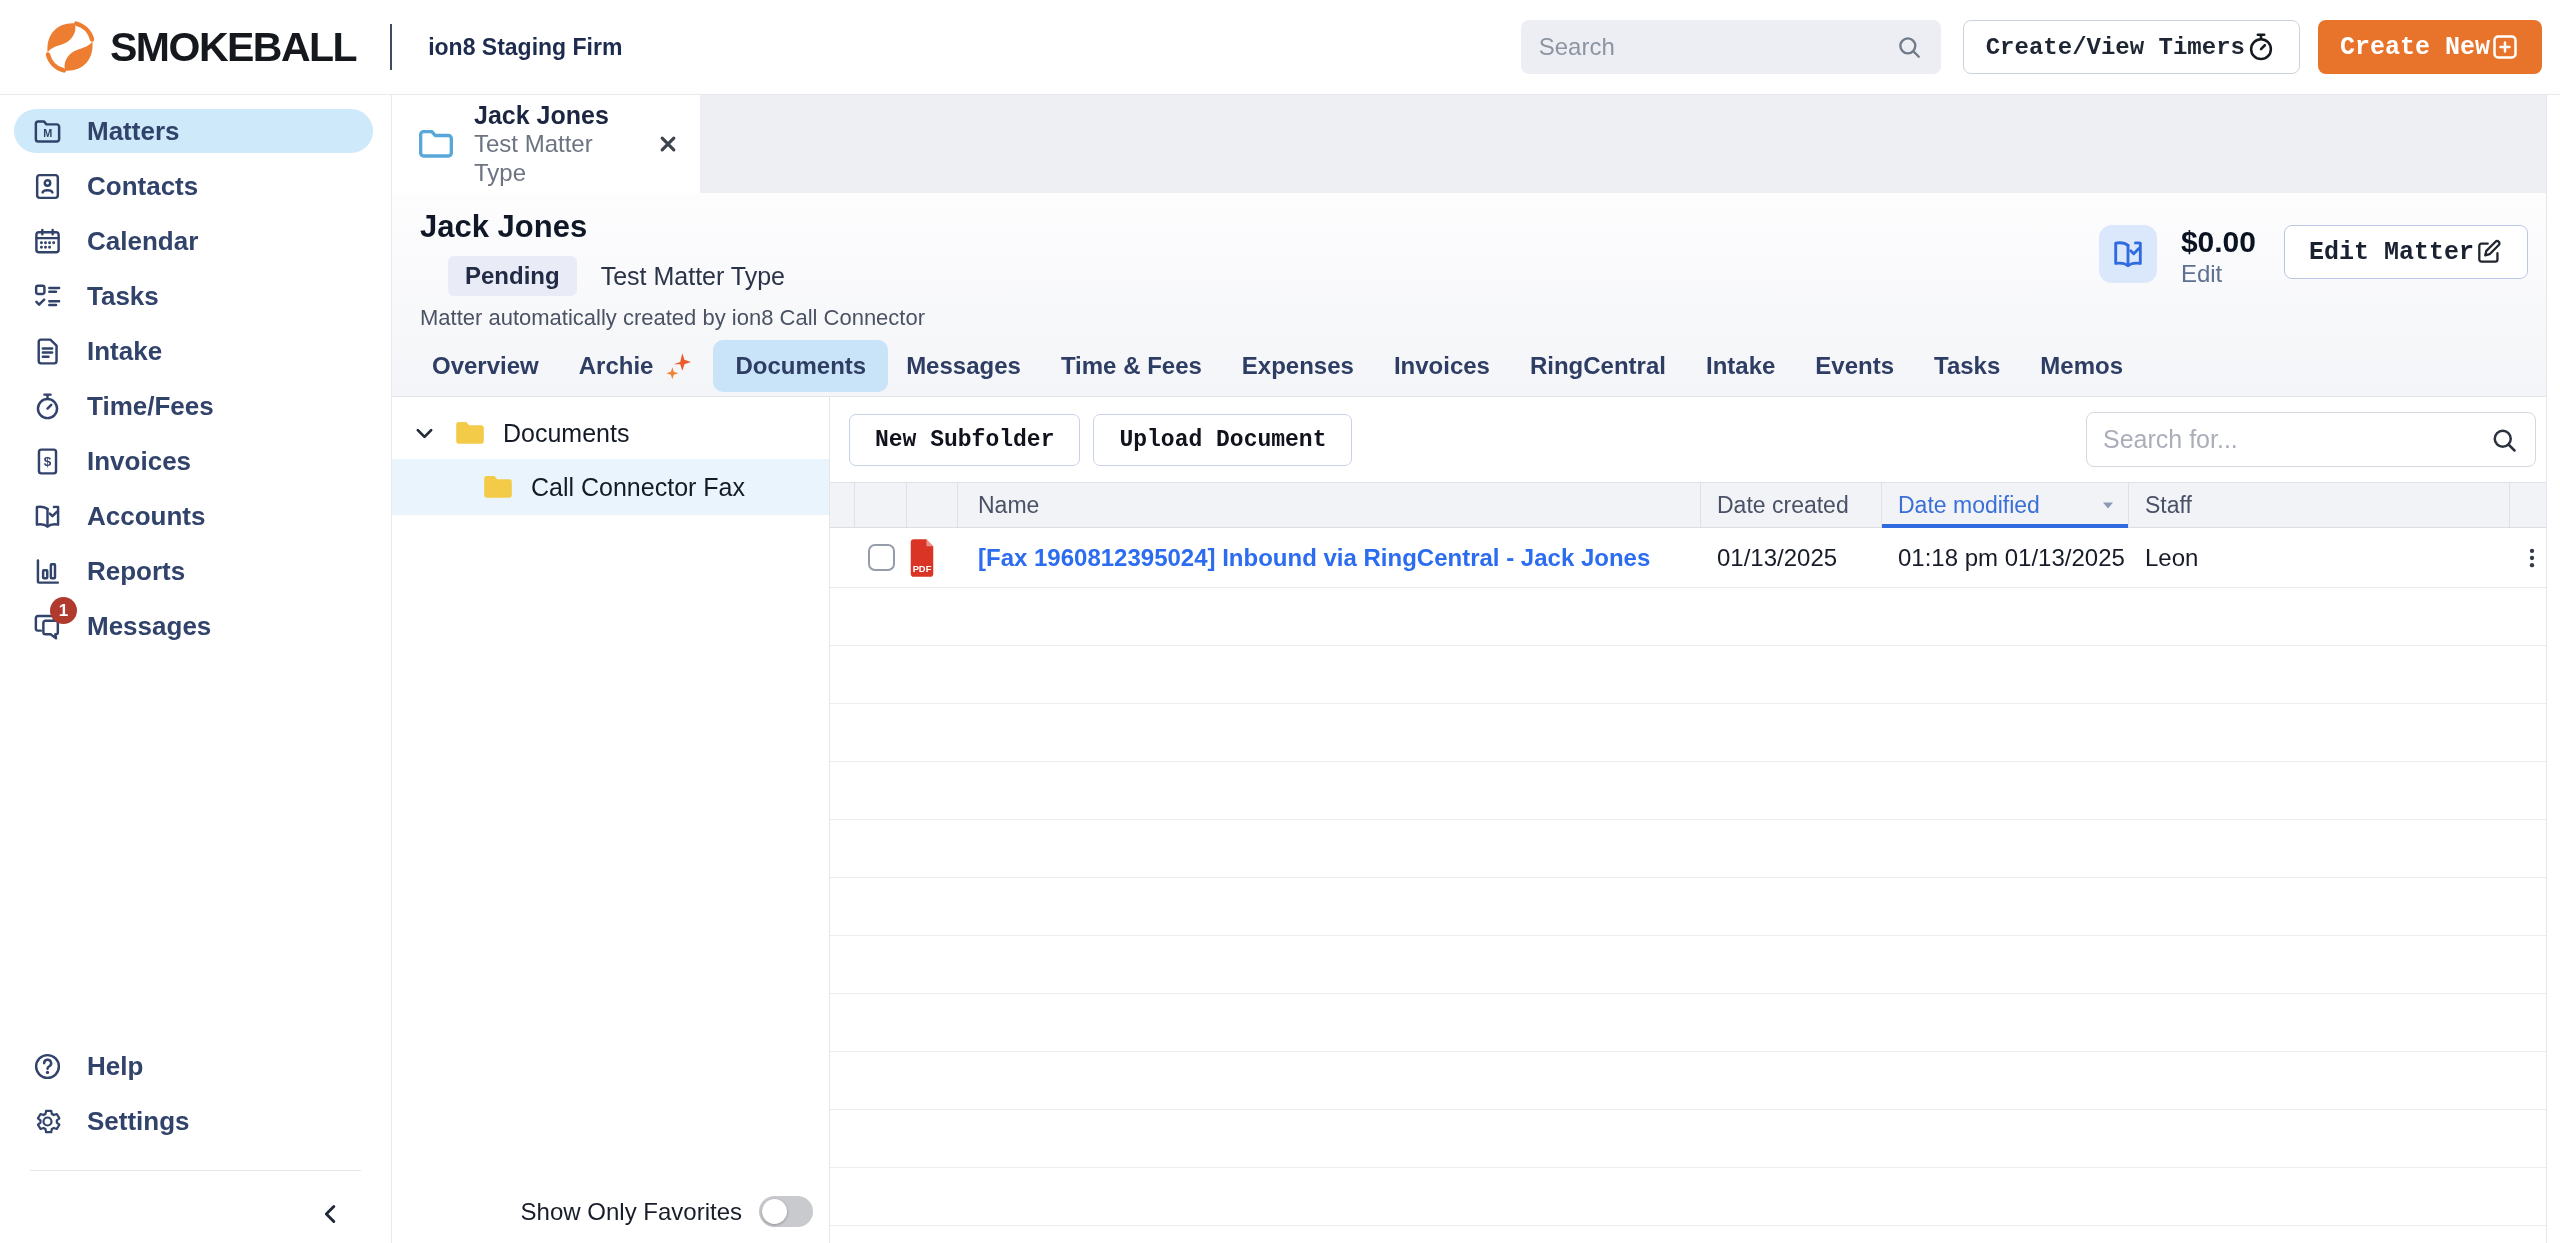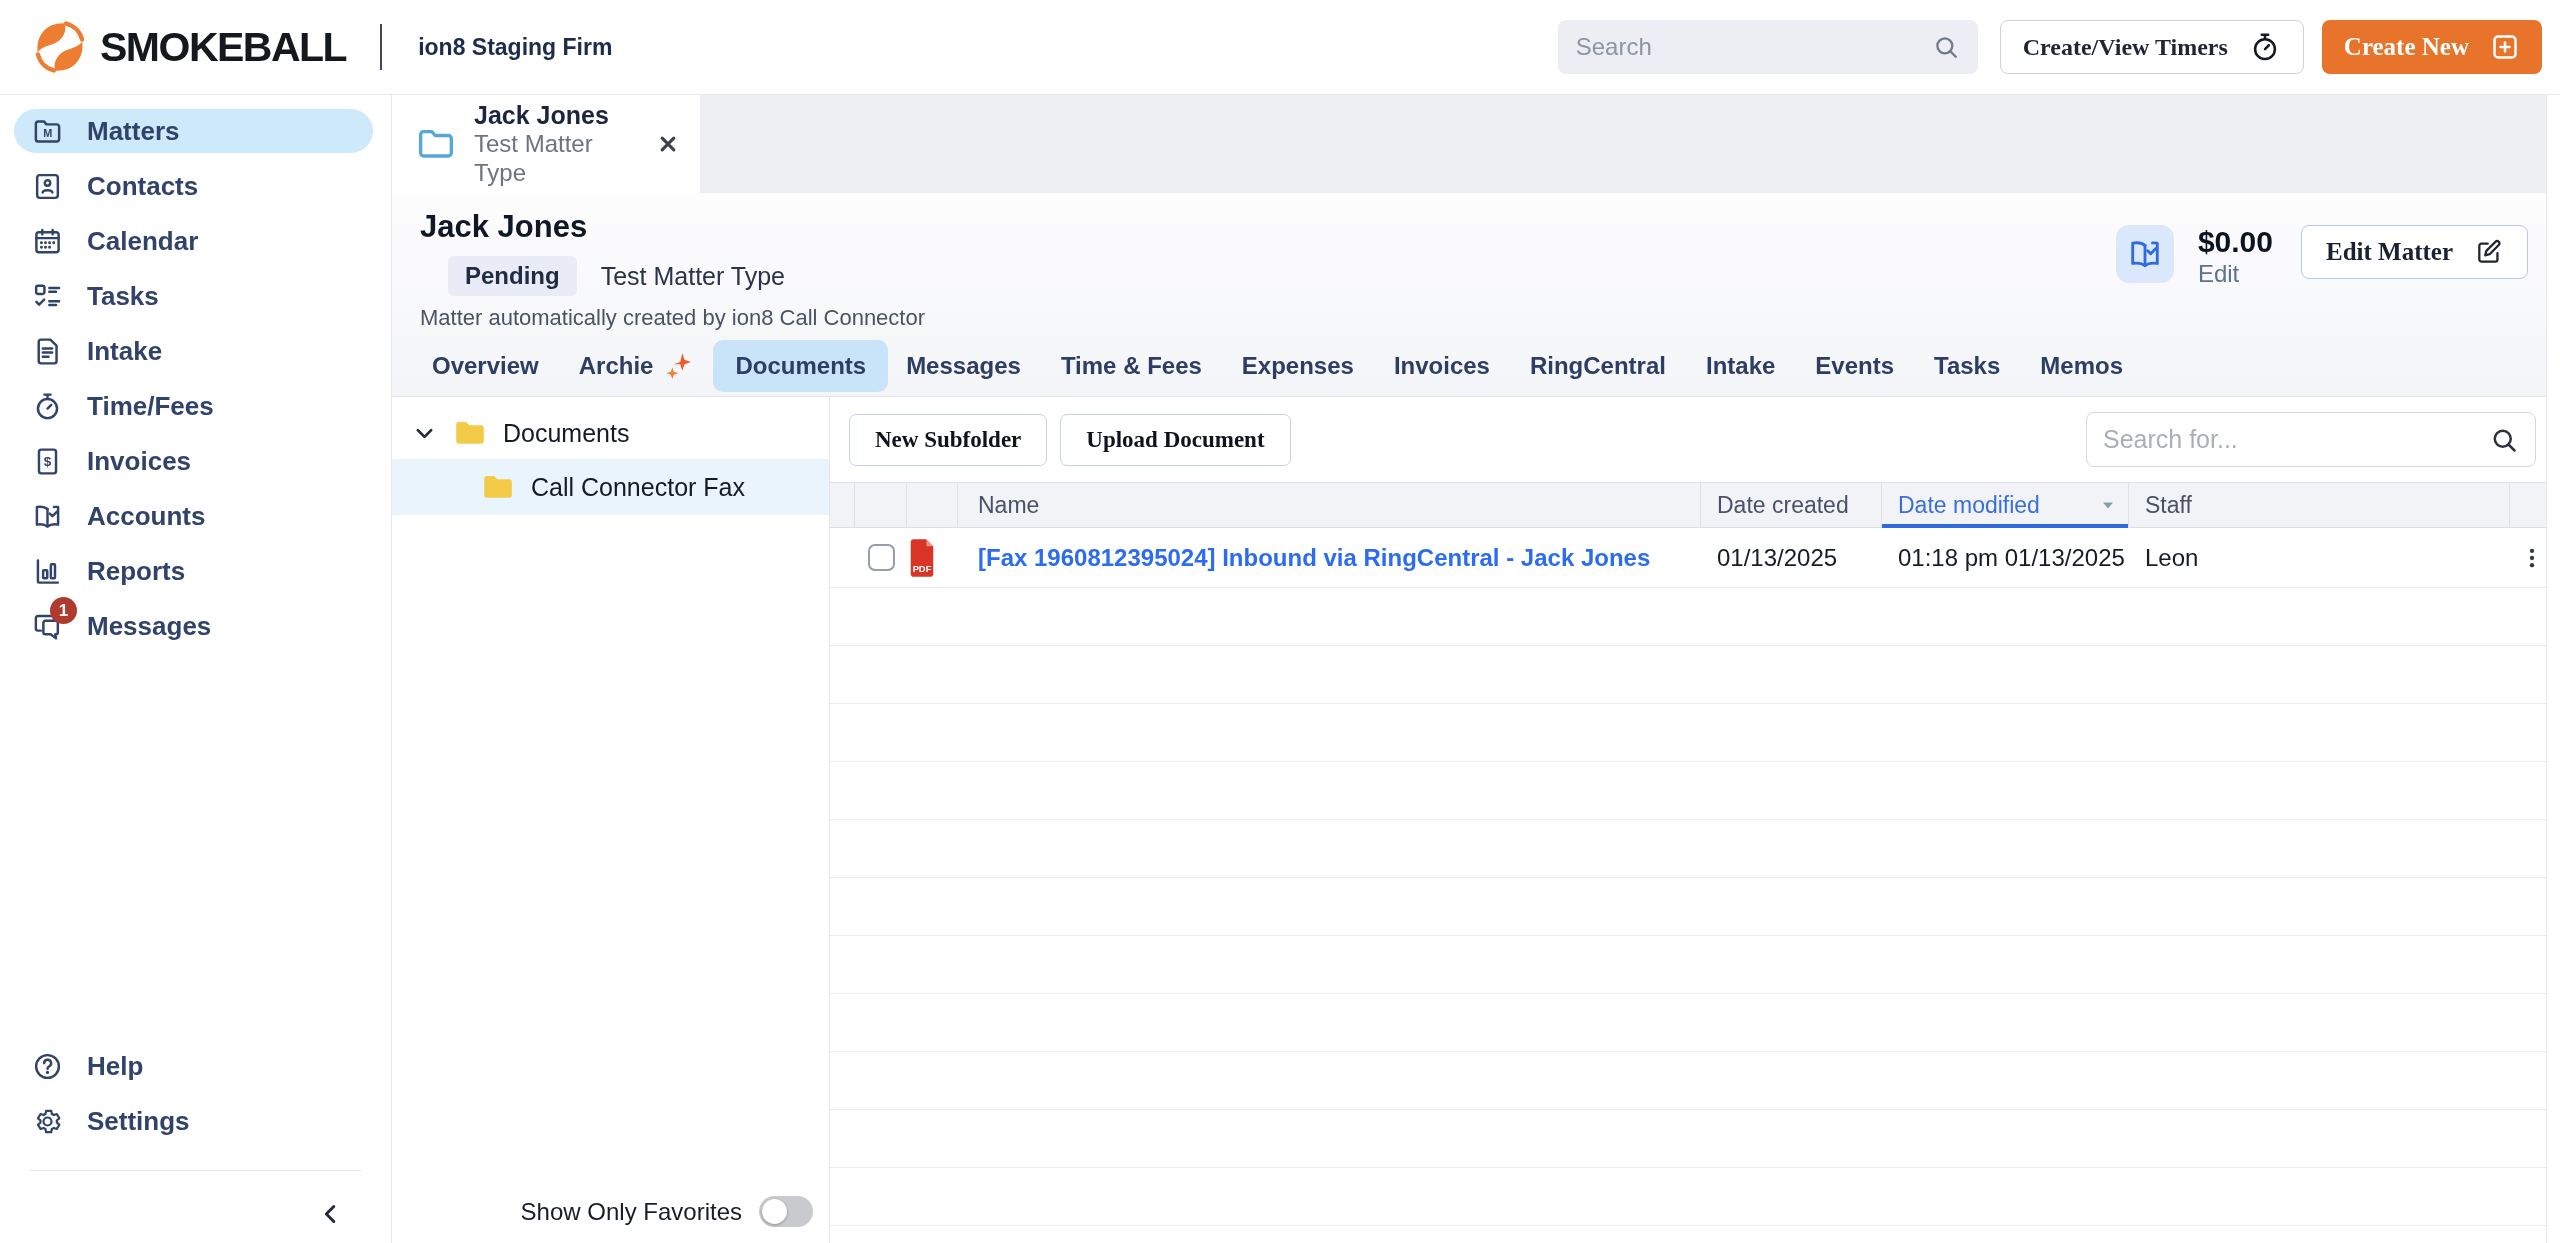--- a/index.html
+++ b/index.html
@@ -1,34 +1,34 @@
 <!DOCTYPE html>
 <html style="--accent-orange: #E8742B; --brand-navy: #32436B; --active-blue-bg: #C9E4F8; --selected-row-blue: #EAF4FD; --link-blue: #2B6CF0; --sort-blue: #3A6FD8; --folder-yellow: #F3CB49; --badge-red: #B13A2F; --trust-blue: #2F6BDF; --tab-folder-blue: #57A8D8;"><head>
 <meta charset="utf-8">
 <style>
   * { box-sizing: border-box; margin: 0; padding: 0; }
   html,body { width:2560px; height:1243px; overflow:hidden; }
   body { font-family:"Liberation Sans","DejaVu Sans",sans-serif; background:#fff; color:#1a2130; }
   .app { position:relative; width:2560px; height:1243px; display:flex; flex-direction:column; }
 
   
-  .topbar { height:95px; flex:0 0 95px; display:flex; align-items:center; padding:0 18px 0 32px; background:#fff; border-bottom:1px solid #e7e9ee; }
+  .topbar { height:95px; flex:0 0 95px; display:flex; align-items:center; padding:0 18px 0 42px; background:#fff; border-bottom:1px solid #e7e9ee; }
   .brand-logo { width:56px; height:56px; display:inline-flex; }
   .brand-logo svg { width:100%; height:100%; }
   .brand-word { font-size:41px; font-weight:800; letter-spacing:-1.5px; color:#15181d; margin-left:12px; }
   .topbar-divider { width:2px; height:46px; background:#3e4a63; margin:0 36px 0 34px; }
   .firm-name { font-size:23px; font-weight:700; color:#1d2b4f; }
   .topbar-spacer { flex:1; }
   .global-search { width:420px; height:54px; background:#eceef3; border-radius:8px; display:flex; align-items:center; padding:0 18px; }
   .global-search input { flex:1; border:none; background:transparent; outline:none; font-size:24px; color:#333; font-family:inherit; }
   .global-search input::placeholder { color:#8d94a2; }
   .icon { display:inline-flex; }
   .icon svg { width:100%; height:100%; }
   .gs-icon { width:28px; height:28px; color:#717a89; }
-  .btn { display:flex; align-items:center; gap:21px; border-radius:8px; cursor:pointer; font-family:Liberation Serif, serif; }
+  .btn { display:flex; align-items:center; gap:0; border-radius:8px; cursor:pointer; font-family:Liberation Mono, monospace; }
   .timers-btn { height:54px; margin-left:22px; padding:0 22px; background:#fff; border:1px solid #ccd2dd; font-size:24px; font-weight:600; color:#1f2633; }
   .timers-btn .btn-icon { width:32px; height:32px; color:#14181f; }
   .create-btn { height:54px; margin-left:18px; padding:0 22px; background:var(--accent-orange,#E8742B); border:none; font-size:25px; font-weight:700; color:#fff; }
   .create-btn .btn-icon { width:30px; height:30px; color:#fff; }
 
   
   .shell { flex:1; display:flex; min-height:0; }
 
   
   .sidebar { width:392px; flex:0 0 392px; background:#fff; border-right:1px solid #e8eaee; display:flex; flex-direction:column; padding-top:14px; }

